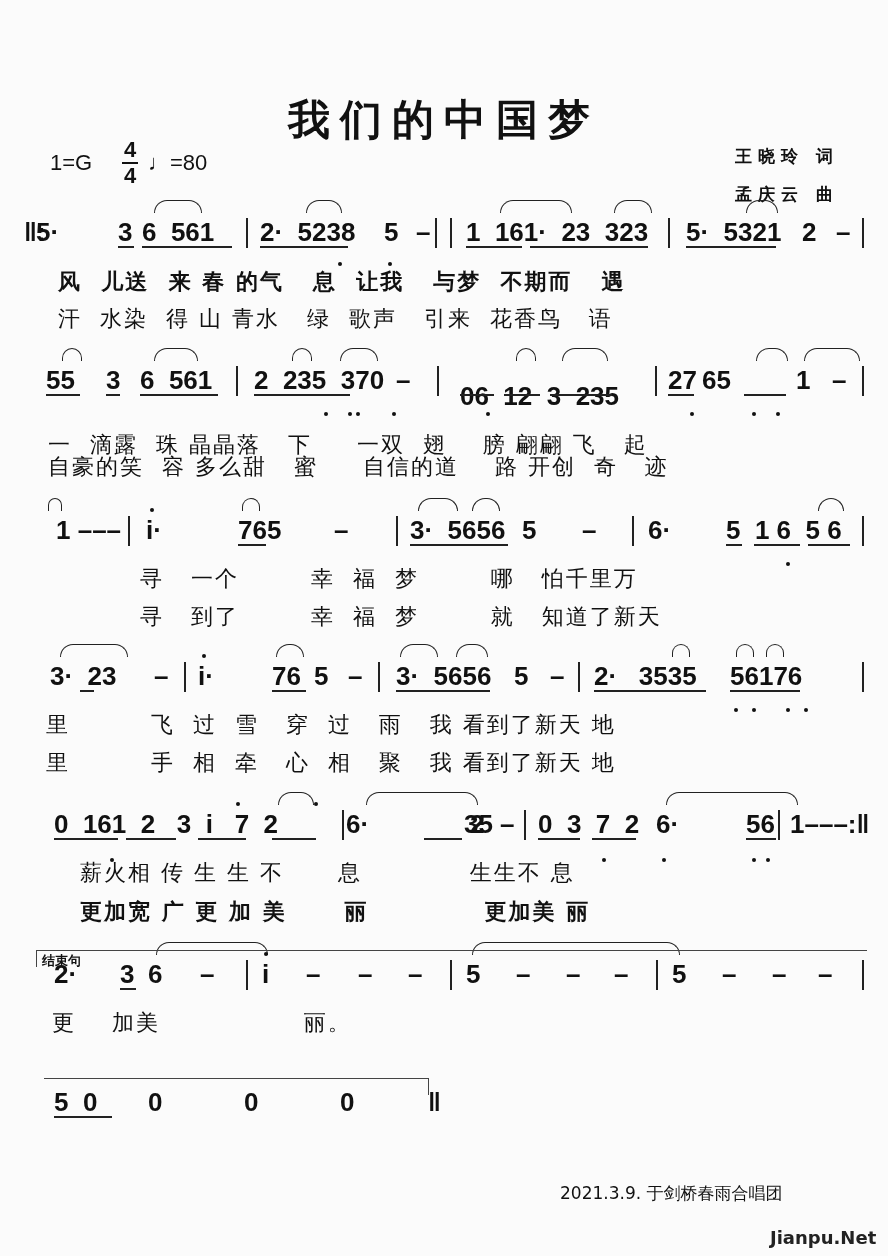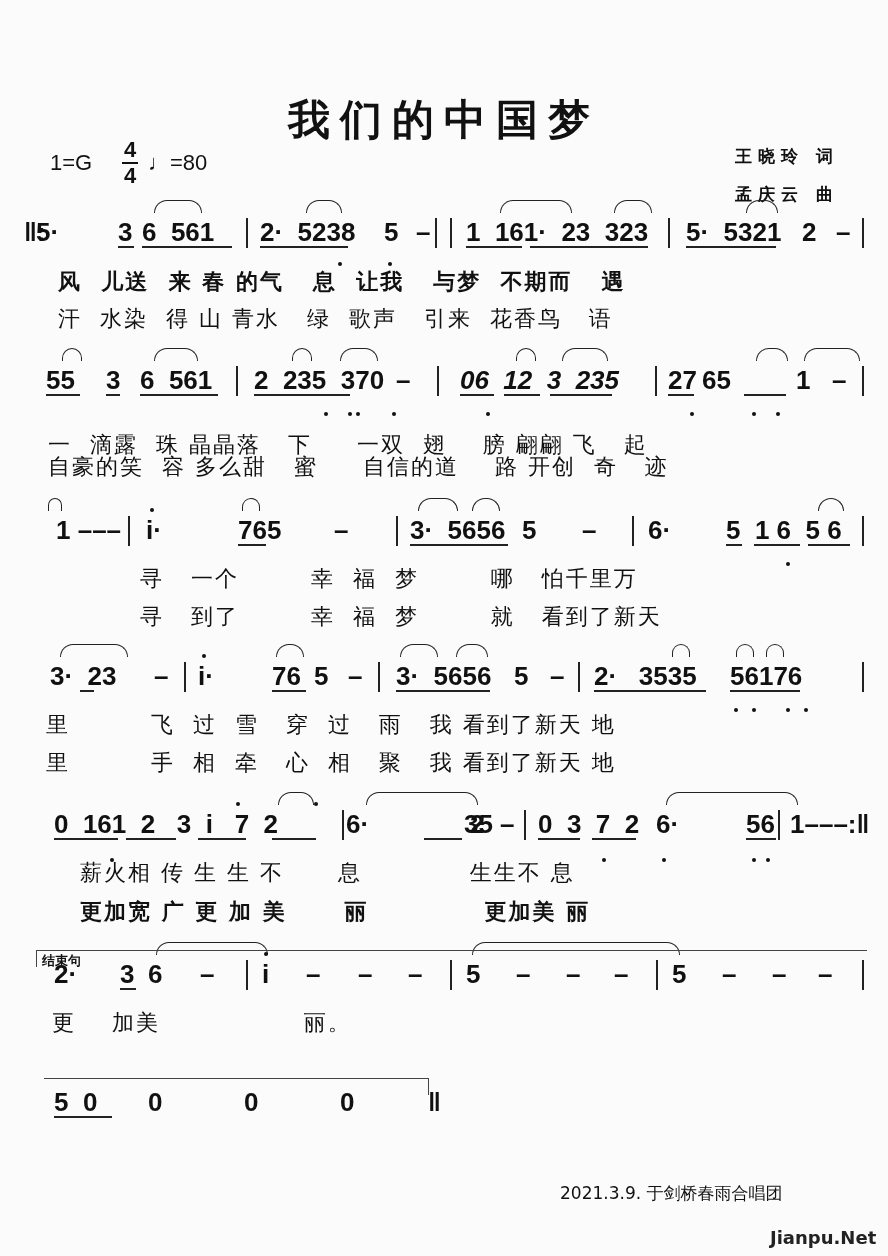--- a/index.html
+++ b/index.html
@@ -86,21 +86,21 @@
     <div class="uline" style="left: 686px; width: 90px; top: 246px;"></div>
     <div class="dot" style="left: 338px; top: 262px;"></div>
     <div class="dot" style="left: 388px; top: 262px;"></div>
     <div class="lyric" style="left: 58px; top: 268px; font-weight: bold;">风  儿送  来 春 的气   息  让我   与梦  不期而   遇</div>
     <div class="lyric" style="left: 58px; top: 306px;">汗  水染  得 山 青水   绿  歌声   引来  花香鸟   语</div>
     <div class="note" style="left: 46px; top: 365px;">55</div>
     <div class="note" style="left: 106px; top: 365px;">3</div>
     <div class="note" style="left: 140px; top: 365px;">6  561</div>
     <div class="note" style="left: 254px; top: 365px;">2  235  370</div>
     <div class="note" style="left: 396px; top: 365px;">–</div>
-    <div class="note" style="left: 460px; top: 365px; font-style: italic;">06  12  3  235</div>
+    <div class="note" style="left: 460px; top: 381px;">06  12  3  235</div>
     <div class="note" style="left: 668px; top: 365px;">27</div>
     <div class="note" style="left: 702px; top: 365px;">65</div>
     <div class="note" style="left: 796px; top: 365px;">1</div>
     <div class="note" style="left: 832px; top: 365px;">–</div>
     <div class="bar" style="left: 236px; top: 366px;"></div>
     <div class="bar" style="left: 437px; top: 366px;"></div>
     <div class="bar" style="left: 655px; top: 366px;"></div>
     <div class="bar" style="left: 862px; top: 366px;"></div>
     <div class="slur" style="left: 62px; width: 18px; top: 348px;"></div>
     <div class="slur" style="left: 154px; width: 42px; top: 348px;"></div>
@@ -148,21 +148,21 @@
     <div class="slur" style="left: 472px; width: 26px; top: 498px;"></div>
     <div class="slur" style="left: 818px; width: 24px; top: 498px;"></div>
     <div class="uline" style="left: 238px; width: 28px; top: 544px;"></div>
     <div class="uline" style="left: 410px; width: 98px; top: 544px;"></div>
     <div class="uline" style="left: 726px; width: 16px; top: 544px;"></div>
     <div class="uline" style="left: 754px; width: 46px; top: 544px;"></div>
     <div class="uline" style="left: 808px; width: 42px; top: 544px;"></div>
     <div class="dot" style="left: 150px; top: 508px;"></div>
     <div class="dot" style="left: 786px; top: 562px;"></div>
     <div class="lyric" style="left: 140px; top: 566px;">寻   一个        幸  福  梦        哪   怕千里万</div>
-    <div class="lyric" style="left: 140px; top: 604px;">寻   到了        幸  福  梦        就   看到了新天</div>
+    <div class="lyric" style="left: 140px; top: 604px;">寻   到了        幸  福  梦        就   知道了新天</div>
     <div class="note" style="left: 50px; top: 661px;">3·  23</div>
     <div class="note" style="left: 154px; top: 661px;">–</div>
     <div class="note" style="left: 198px; top: 661px;">i·</div>
     <div class="note" style="left: 272px; top: 661px;">76</div>
     <div class="note" style="left: 314px; top: 661px;">5</div>
     <div class="note" style="left: 348px; top: 661px;">–</div>
     <div class="note" style="left: 396px; top: 661px;">3·  5656</div>
     <div class="note" style="left: 514px; top: 661px;">5</div>
     <div class="note" style="left: 550px; top: 661px;">–</div>
     <div class="note" style="left: 594px; top: 661px;">2·   3535</div>

